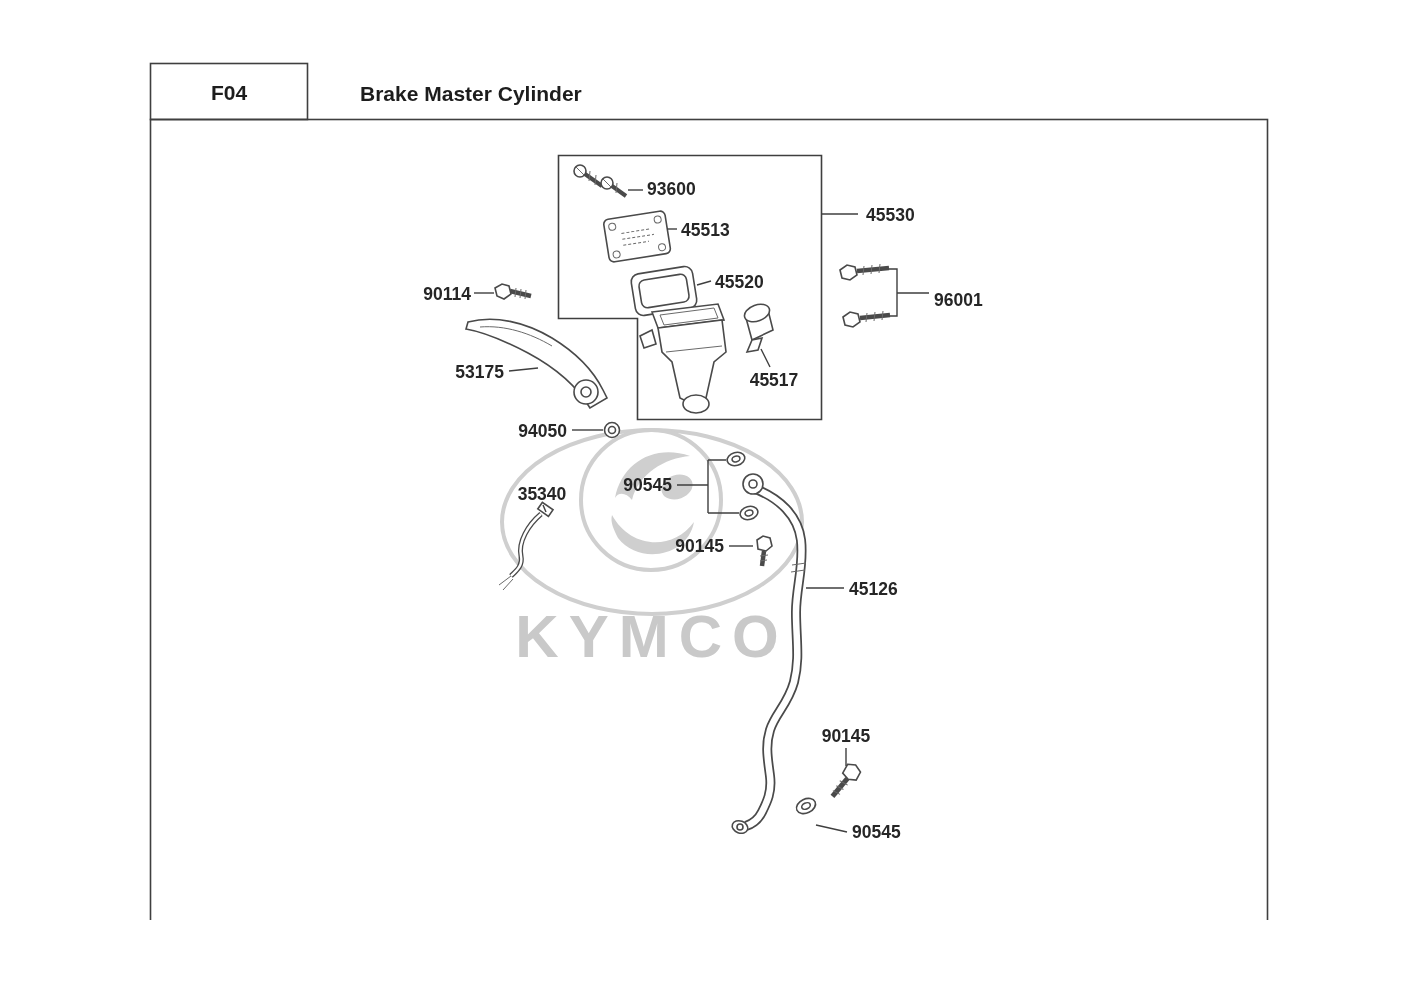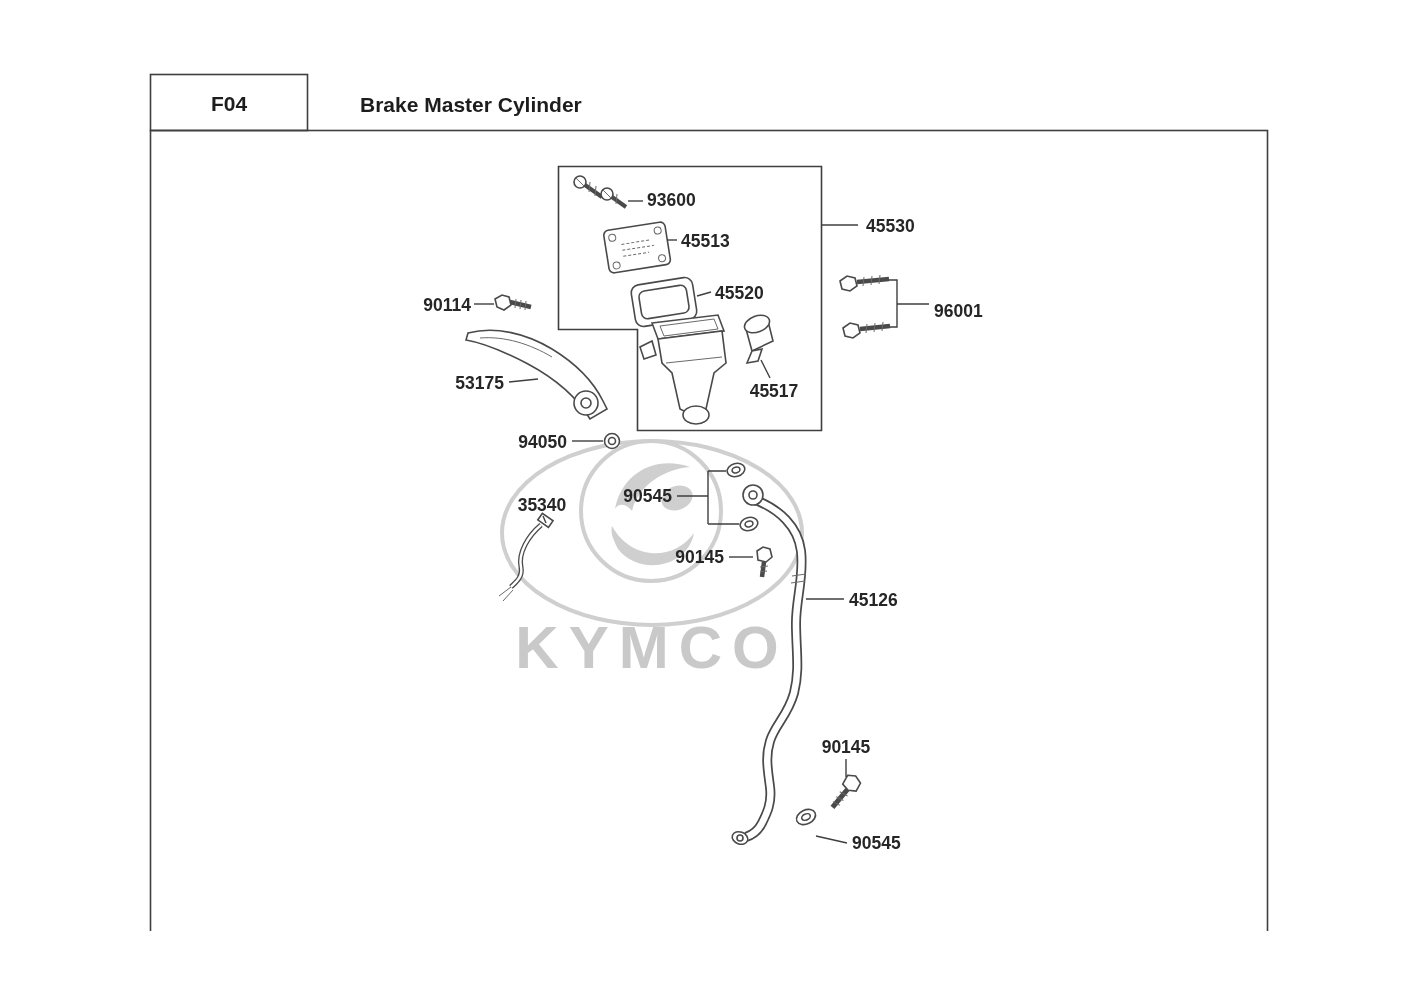--- a/index.html
+++ b/index.html
@@ -1,17 +1,17 @@
 <!DOCTYPE html>
 <html><head>
 <meta charset="utf-8">
 <style>
   html,body{margin:0;padding:0;background:#ffffff;}
   .page{position:relative;width:1415px;height:920px;background:#ffffff;overflow:hidden;
-        font-family:"Liberation Sans", sans-serif;margin-top:11px;}
+        font-family:"Liberation Sans", sans-serif;}
   svg{position:absolute;left:0;top:0;}
   .label{font-family:"Liberation Sans", sans-serif;font-size:17.5px;font-weight:bold;fill:#262626;}
   .hdr{font-family:"Liberation Sans", sans-serif;font-size:21px;font-weight:bold;fill:#1d1d1d;}
   .wmtext{font-family:"Liberation Sans", sans-serif;font-size:60px;font-weight:bold;fill:#c9c9c9;letter-spacing:10px;}
   .ln{stroke:#3f3f3f;stroke-width:1.4;fill:none;}
   .frame{stroke:#3f3f3f;stroke-width:1.6;fill:none;}
   .part{stroke:#4a4a4a;stroke-width:1.6;fill:#ffffff;}
   .partline{stroke:#4a4a4a;stroke-width:1.6;fill:none;}
   .thin{stroke:#6a6a6a;stroke-width:1;fill:none;}
   .wm{stroke:#cfcfcf;fill:none;}

